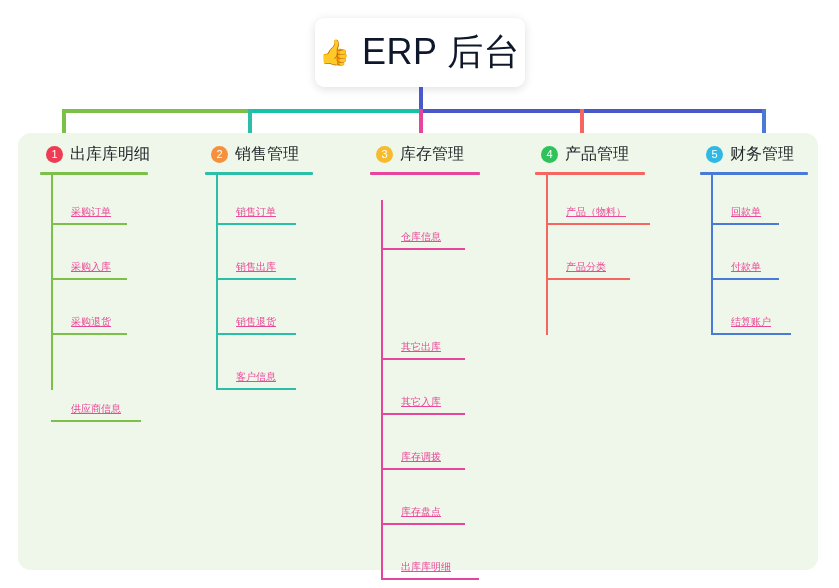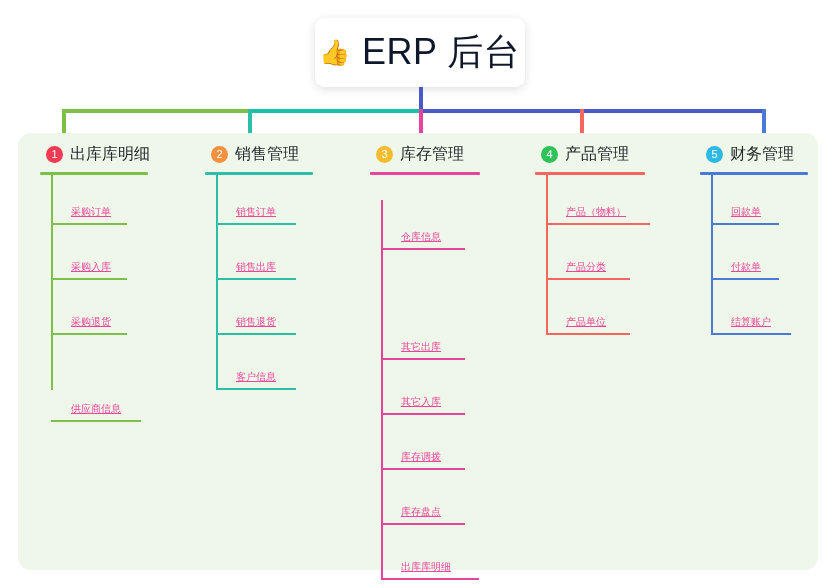--- a/index.html
+++ b/index.html
@@ -182,24 +182,20 @@
         <div class="branch" style="height: 164px;">
           <div class="spine" style="height: 160px; background: rgb(244, 102, 95);"></div>
           <div class="leaf" style="top: 26px; height: 24px; width: 104px;">
             <span class="leaf-label">产品（物料）</span>
             <div class="leaf-rule" style="width: 104px; background: rgb(244, 102, 95);"></div>
           </div>
           <div class="leaf" style="top: 81px; height: 24px; width: 84px;">
             <span class="leaf-label">产品分类</span>
             <div class="leaf-rule" style="width: 84px; background: rgb(244, 102, 95);"></div>
           </div>
-          <div class="leaf" style="top: 136px; height: 24px; width: 84px;">
-            <span class="leaf-label">产品单位</span>
-            <div class="leaf-rule" style="width: 84px; background: rgb(244, 102, 95);"></div>
-          </div>
         </div>
       </div>
       <div class="col" style="left: 700px;">
         <div class="col-head">
           <span class="badge" style="background: rgb(46, 184, 230);">5</span>
           <span class="col-title">财务管理</span>
         </div>
         <div class="col-rule" style="width: 108px; background: rgb(74, 122, 216);"></div>
         <div class="branch" style="height: 164px;">
           <div class="spine" style="height: 160px; background: rgb(74, 122, 216);"></div>

